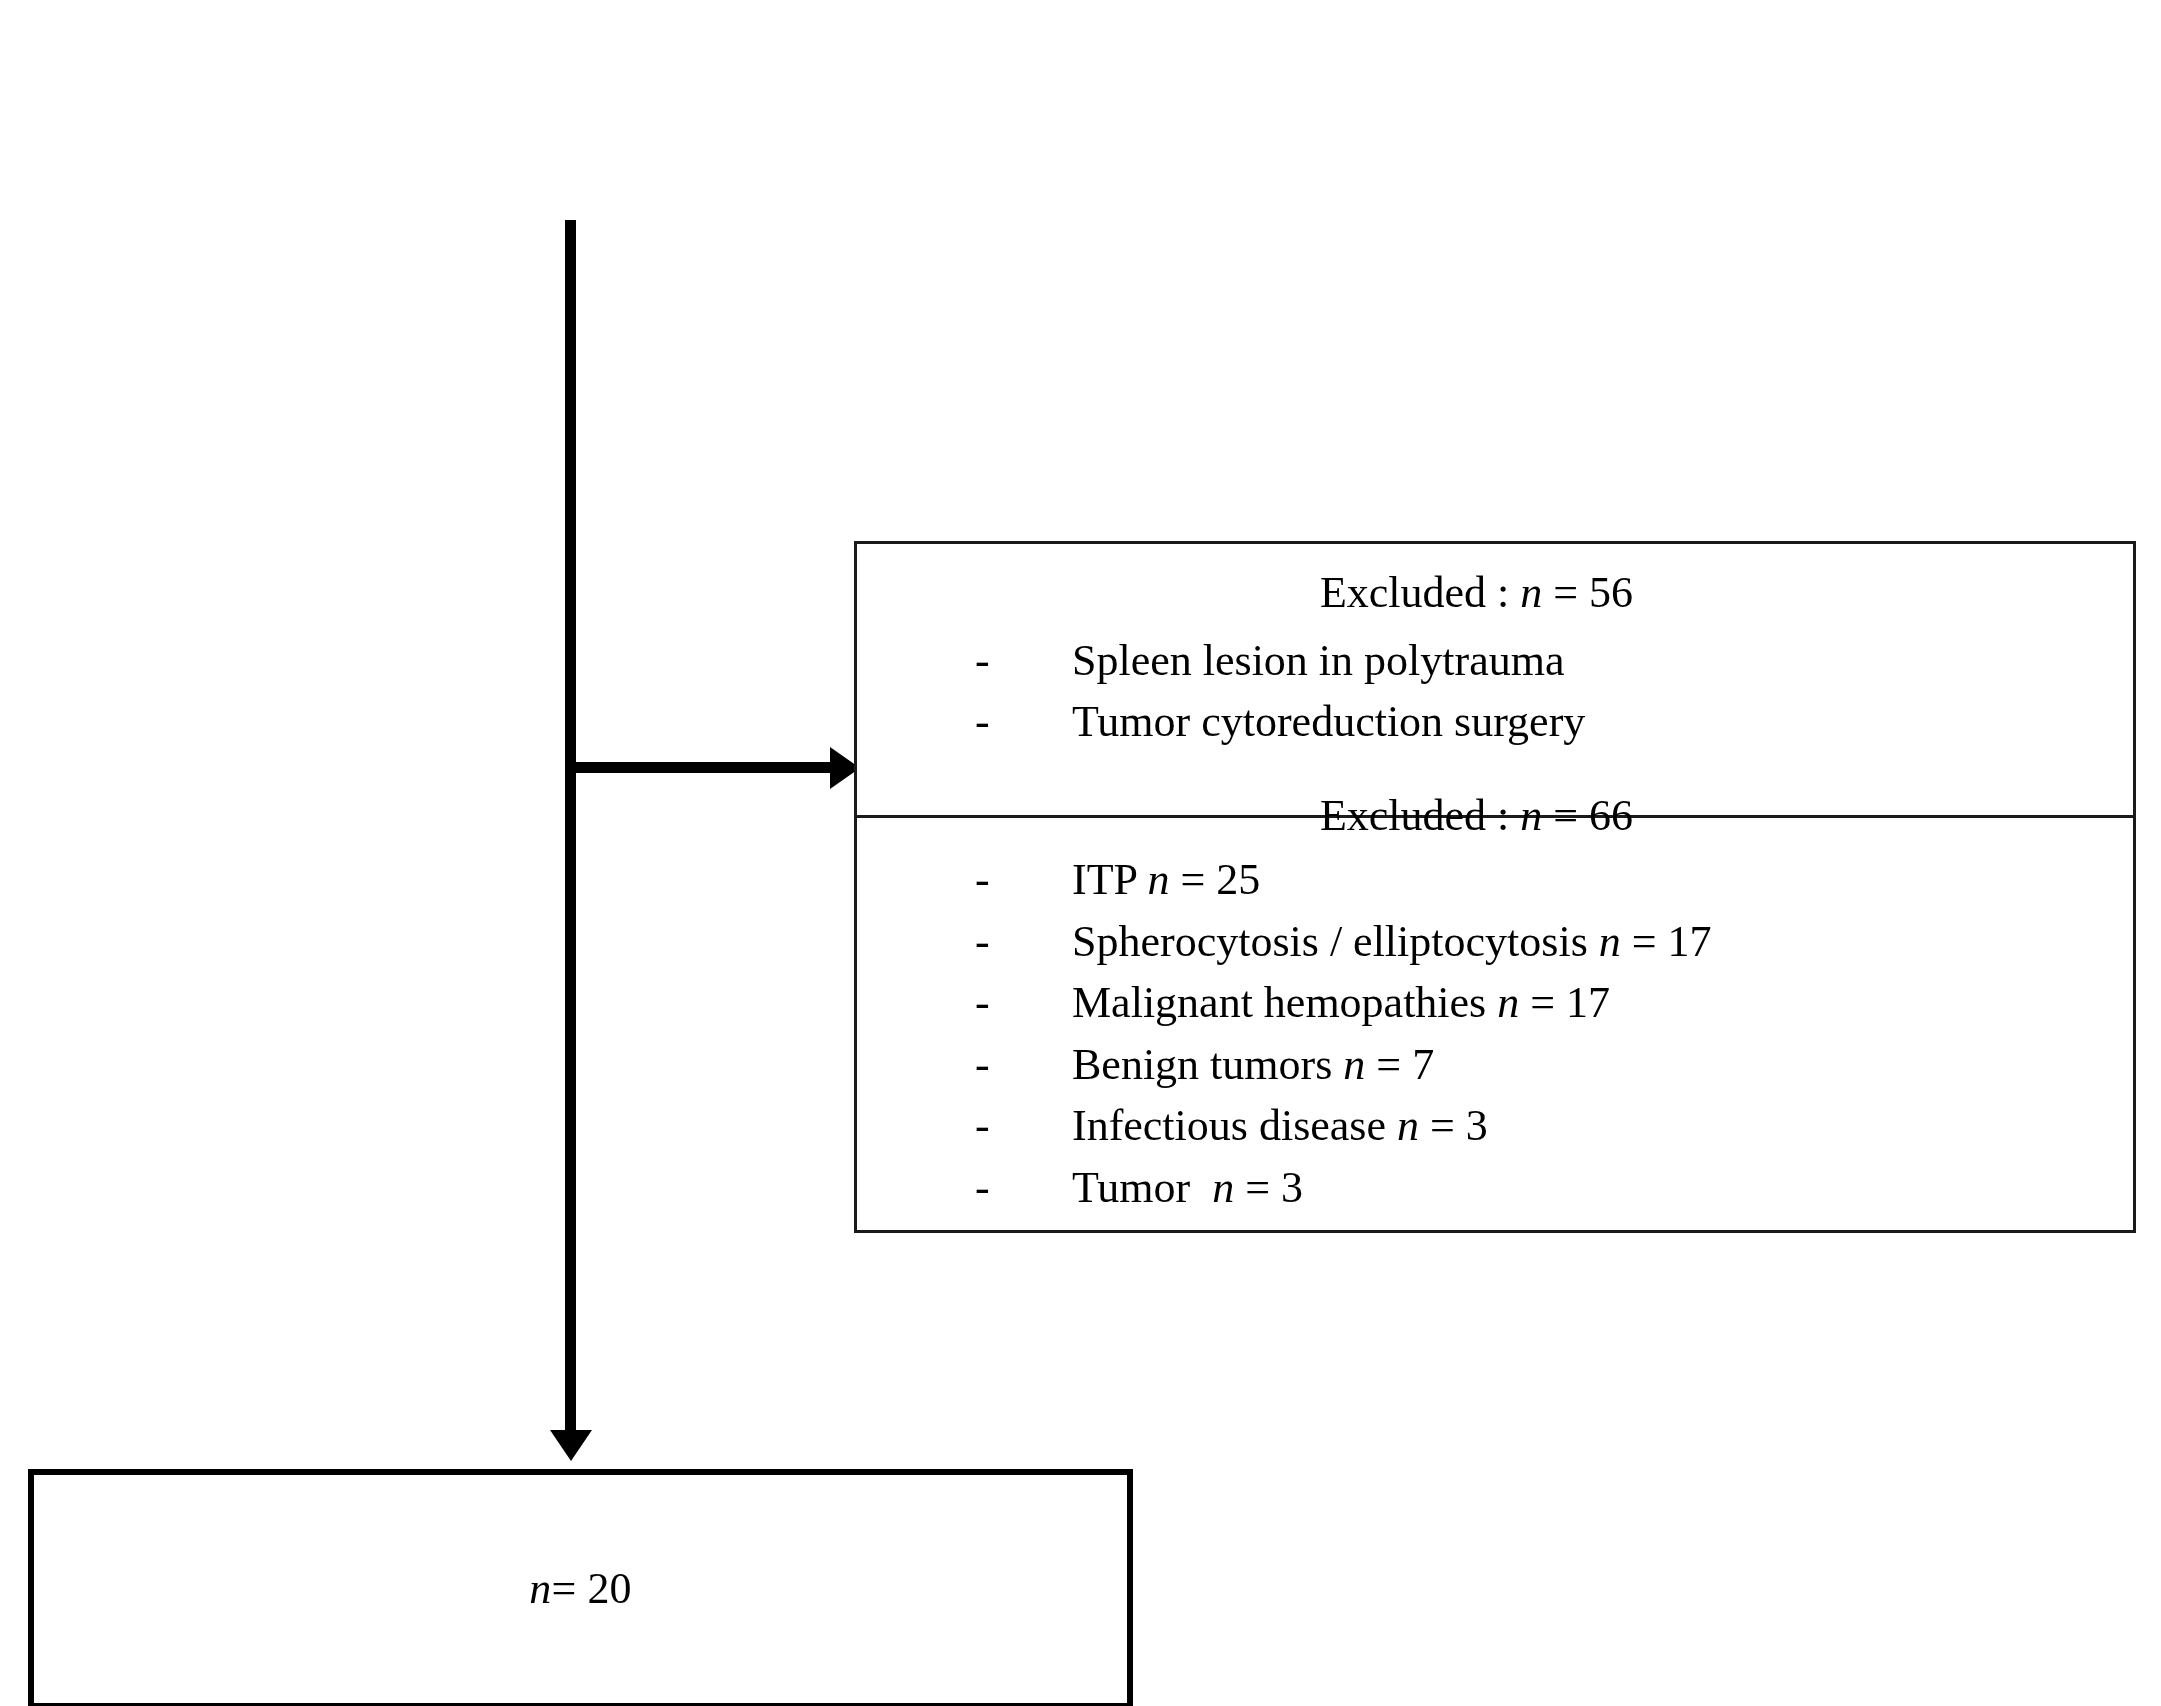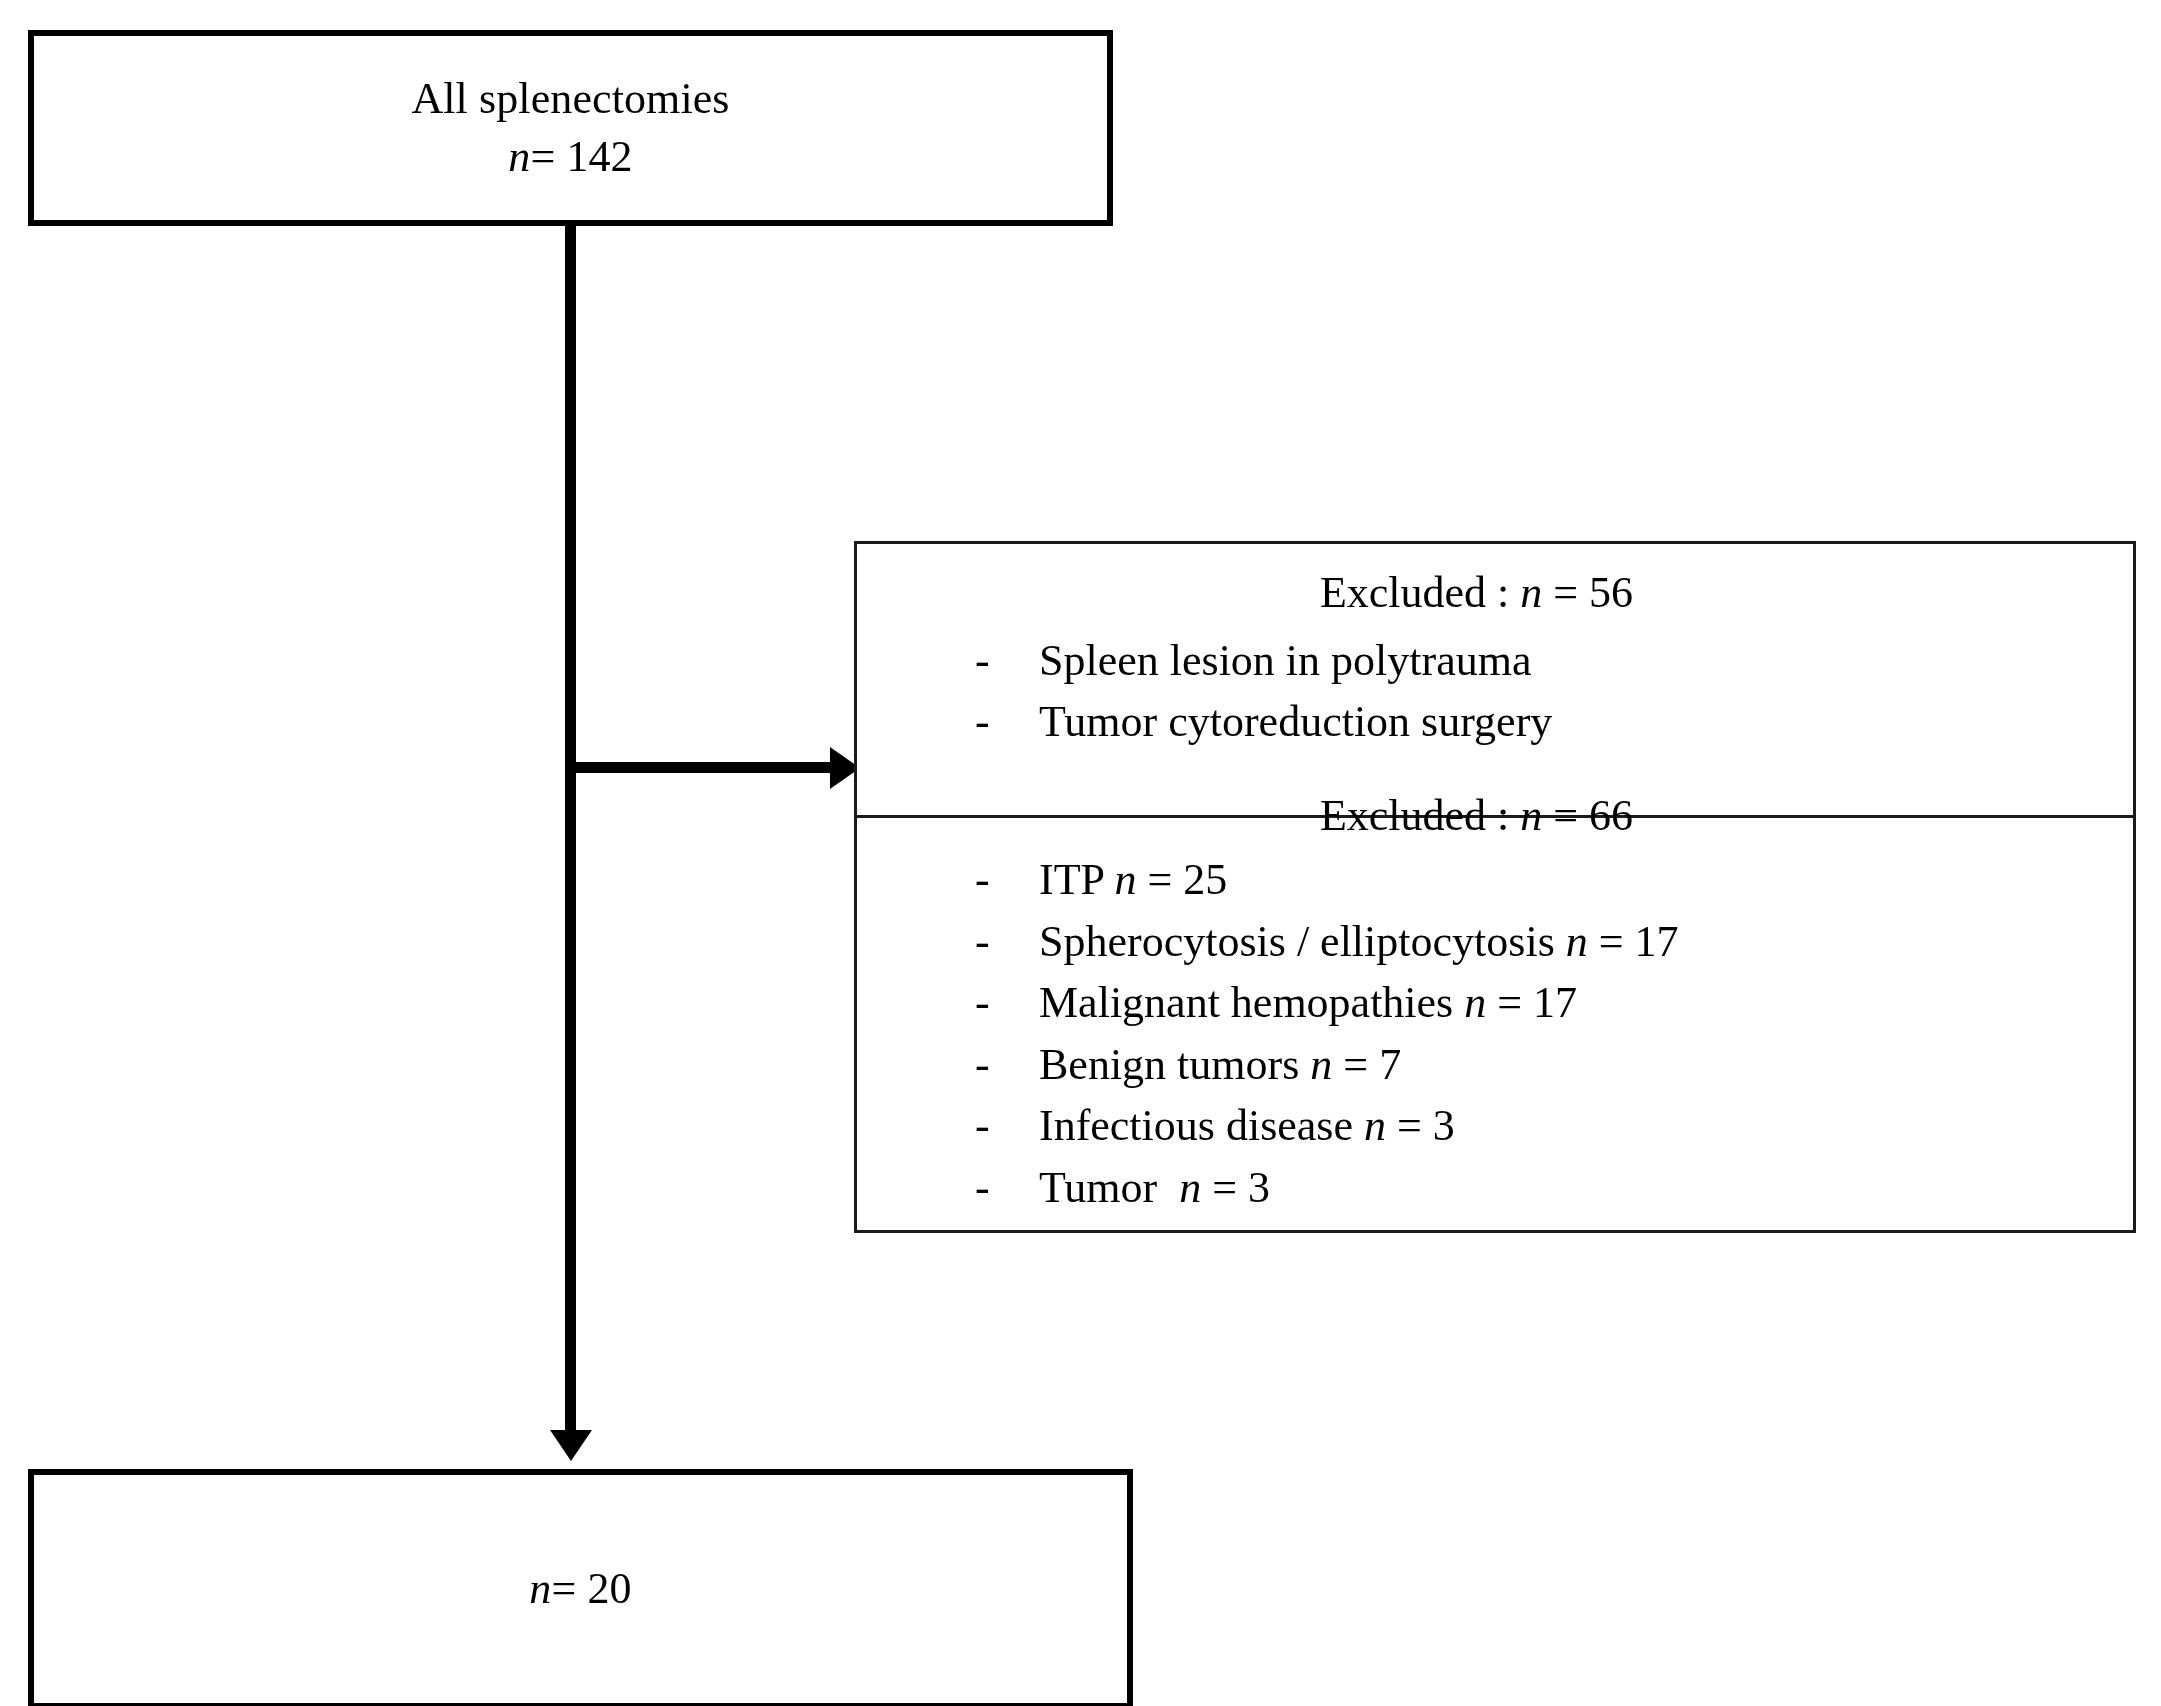--- a/index.html
+++ b/index.html
@@ -99,21 +99,21 @@
     white-space: pre;
   }
   #excl-cell-1 .excl-item { margin-bottom: 17px; }
   #excl-cell-2 .excl-item { margin-bottom: 17.6px; }
   .excl-dash {
     width: 28px;
     margin-left: 118px;
     flex: 0 0 auto;
   }
   .excl-text {
-    margin-left: 36px;
+    margin-left: 69px;
     text-align: right;
   }
 
   
   .conn {
     position: absolute;
     background: #000000;
   }
   #trunk-vertical {
     left: 565px;
@@ -145,24 +145,20 @@
     border-left: 21px solid transparent;
     border-right: 21px solid transparent;
     border-top: 31px solid #000000;
   }
 </style>
 </head>
 <body>
 
 <div id="canvas">
 
-  <div class="node-box" id="box-all">
-    <div class="node-line">All splenectomies</div>
-    <div class="node-line"><span class="ital-n">n</span><span>= 142</span></div>
-  </div>
 
   <div class="conn" id="trunk-vertical"></div>
   <div class="conn" id="branch-horizontal"></div>
   <div class="arrowhead" id="branch-arrowhead"></div>
   <div class="arrowhead" id="trunk-arrowhead"></div>
 
   <div id="excluded-panel">
 
     <div class="excl-cell" id="excl-cell-1">
       <div class="excl-title"><span>Excluded : </span><span class="ital-n">n</span><span> = 56</span></div>

